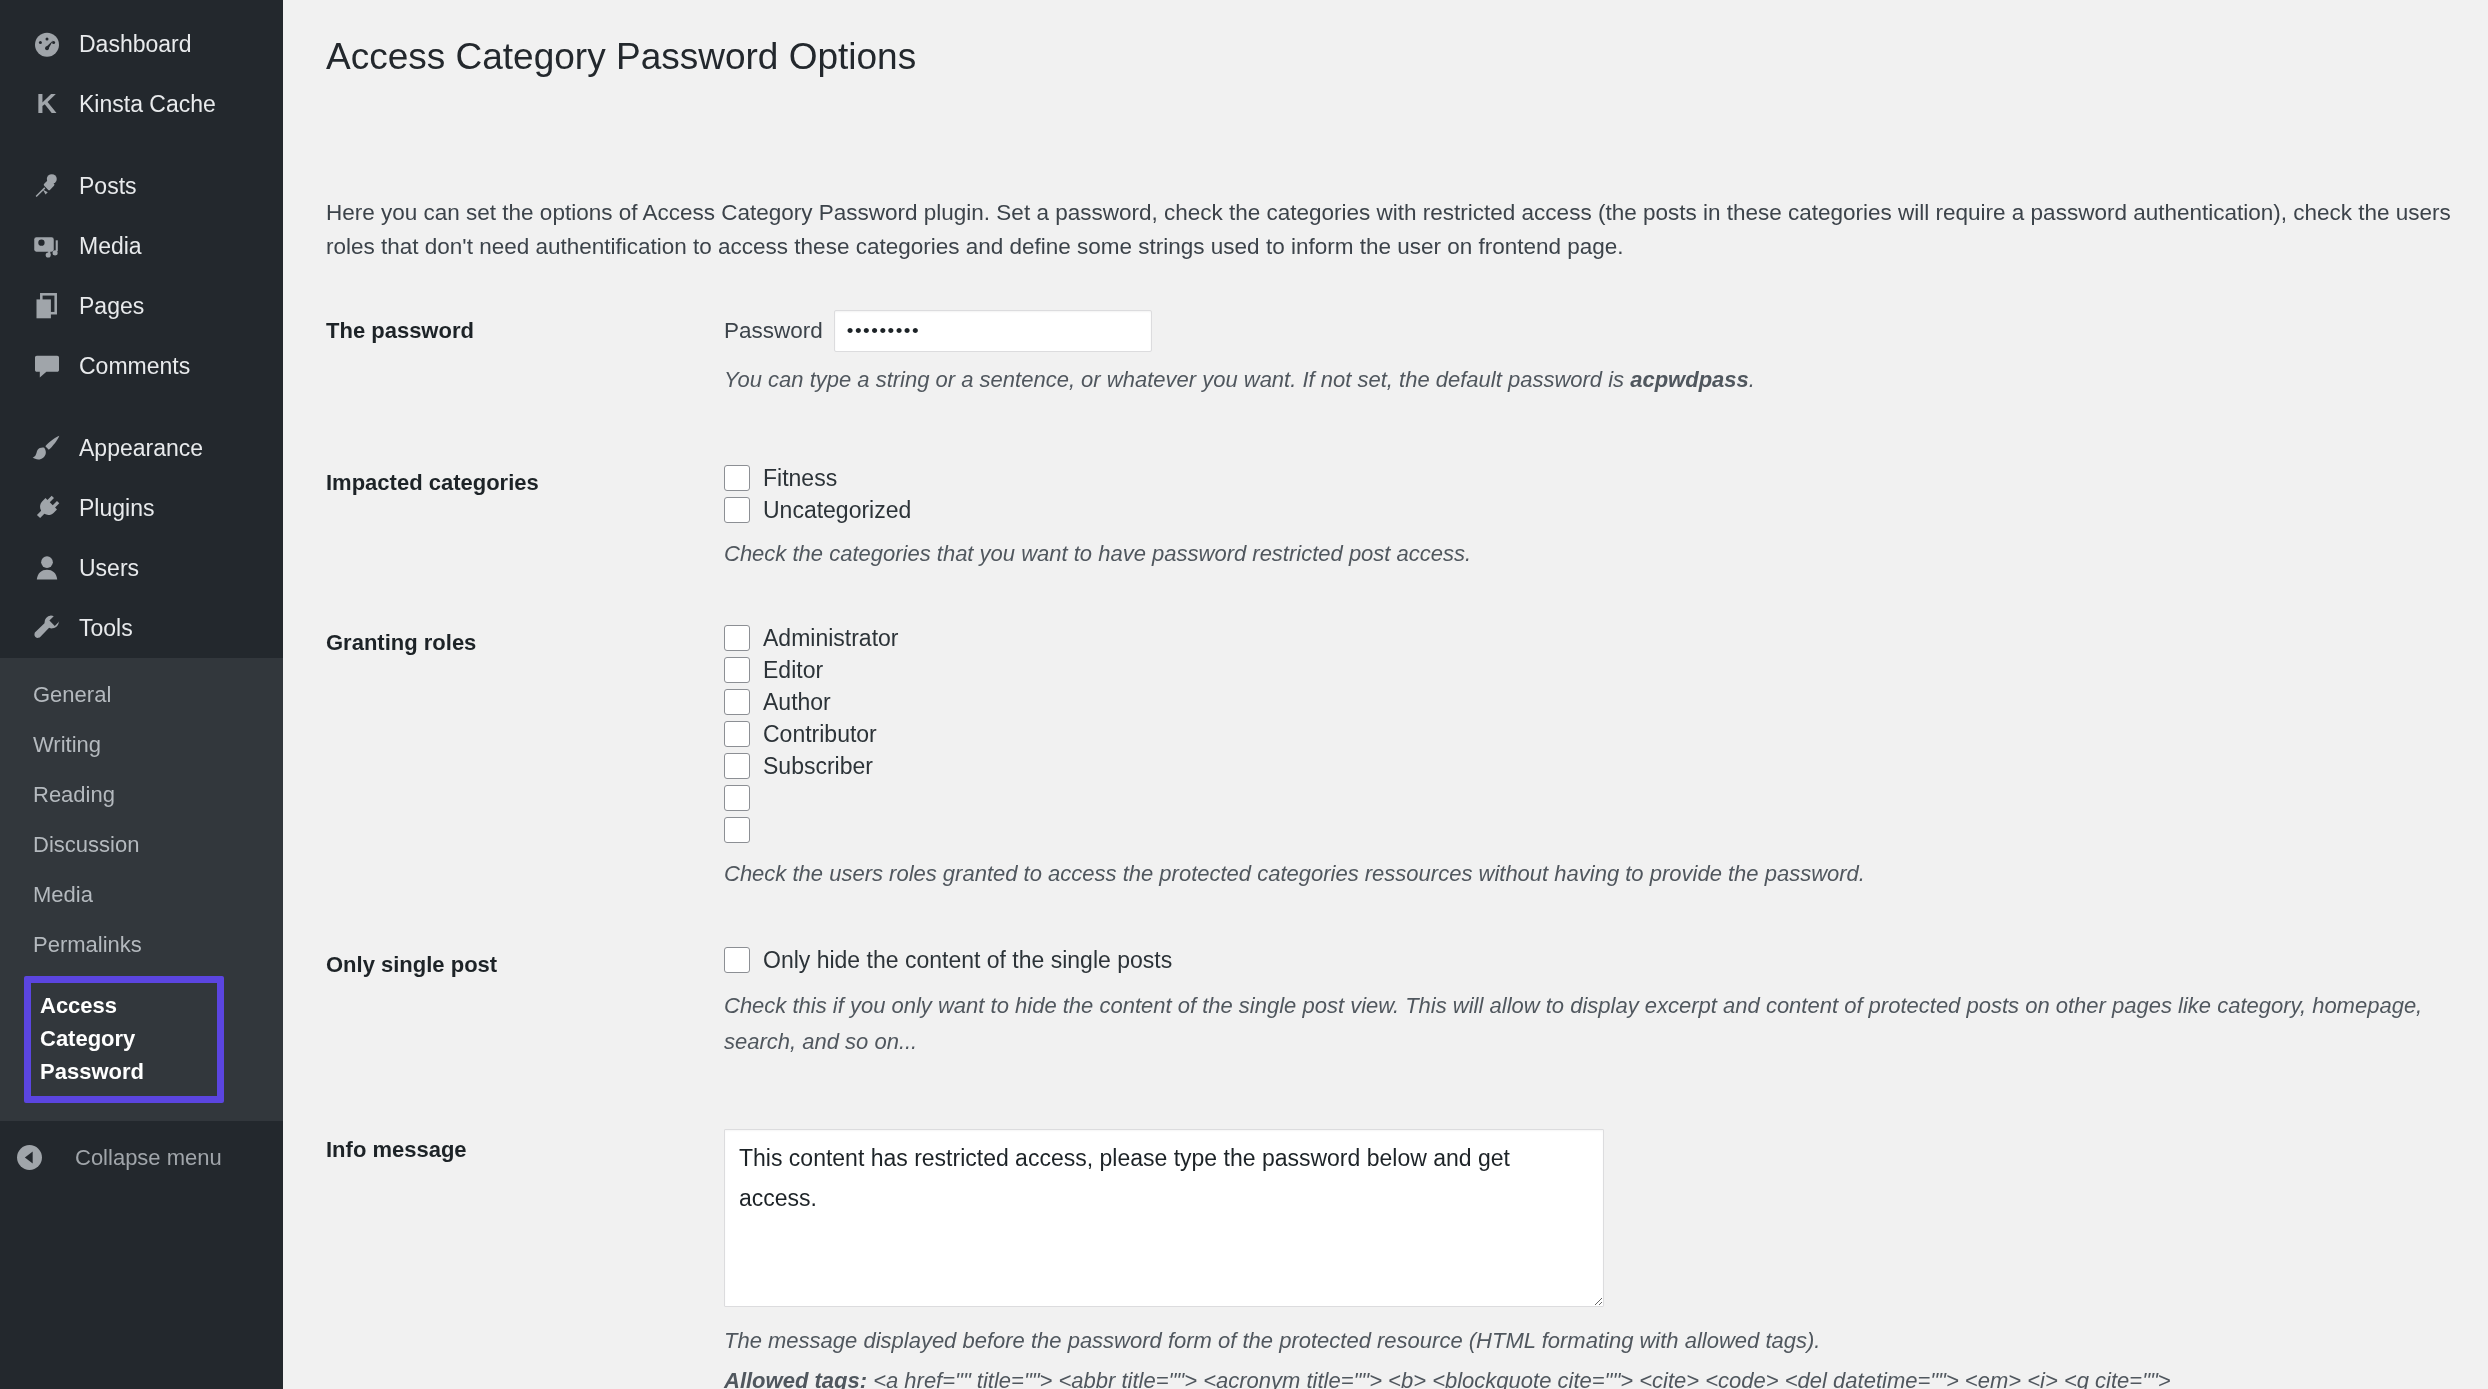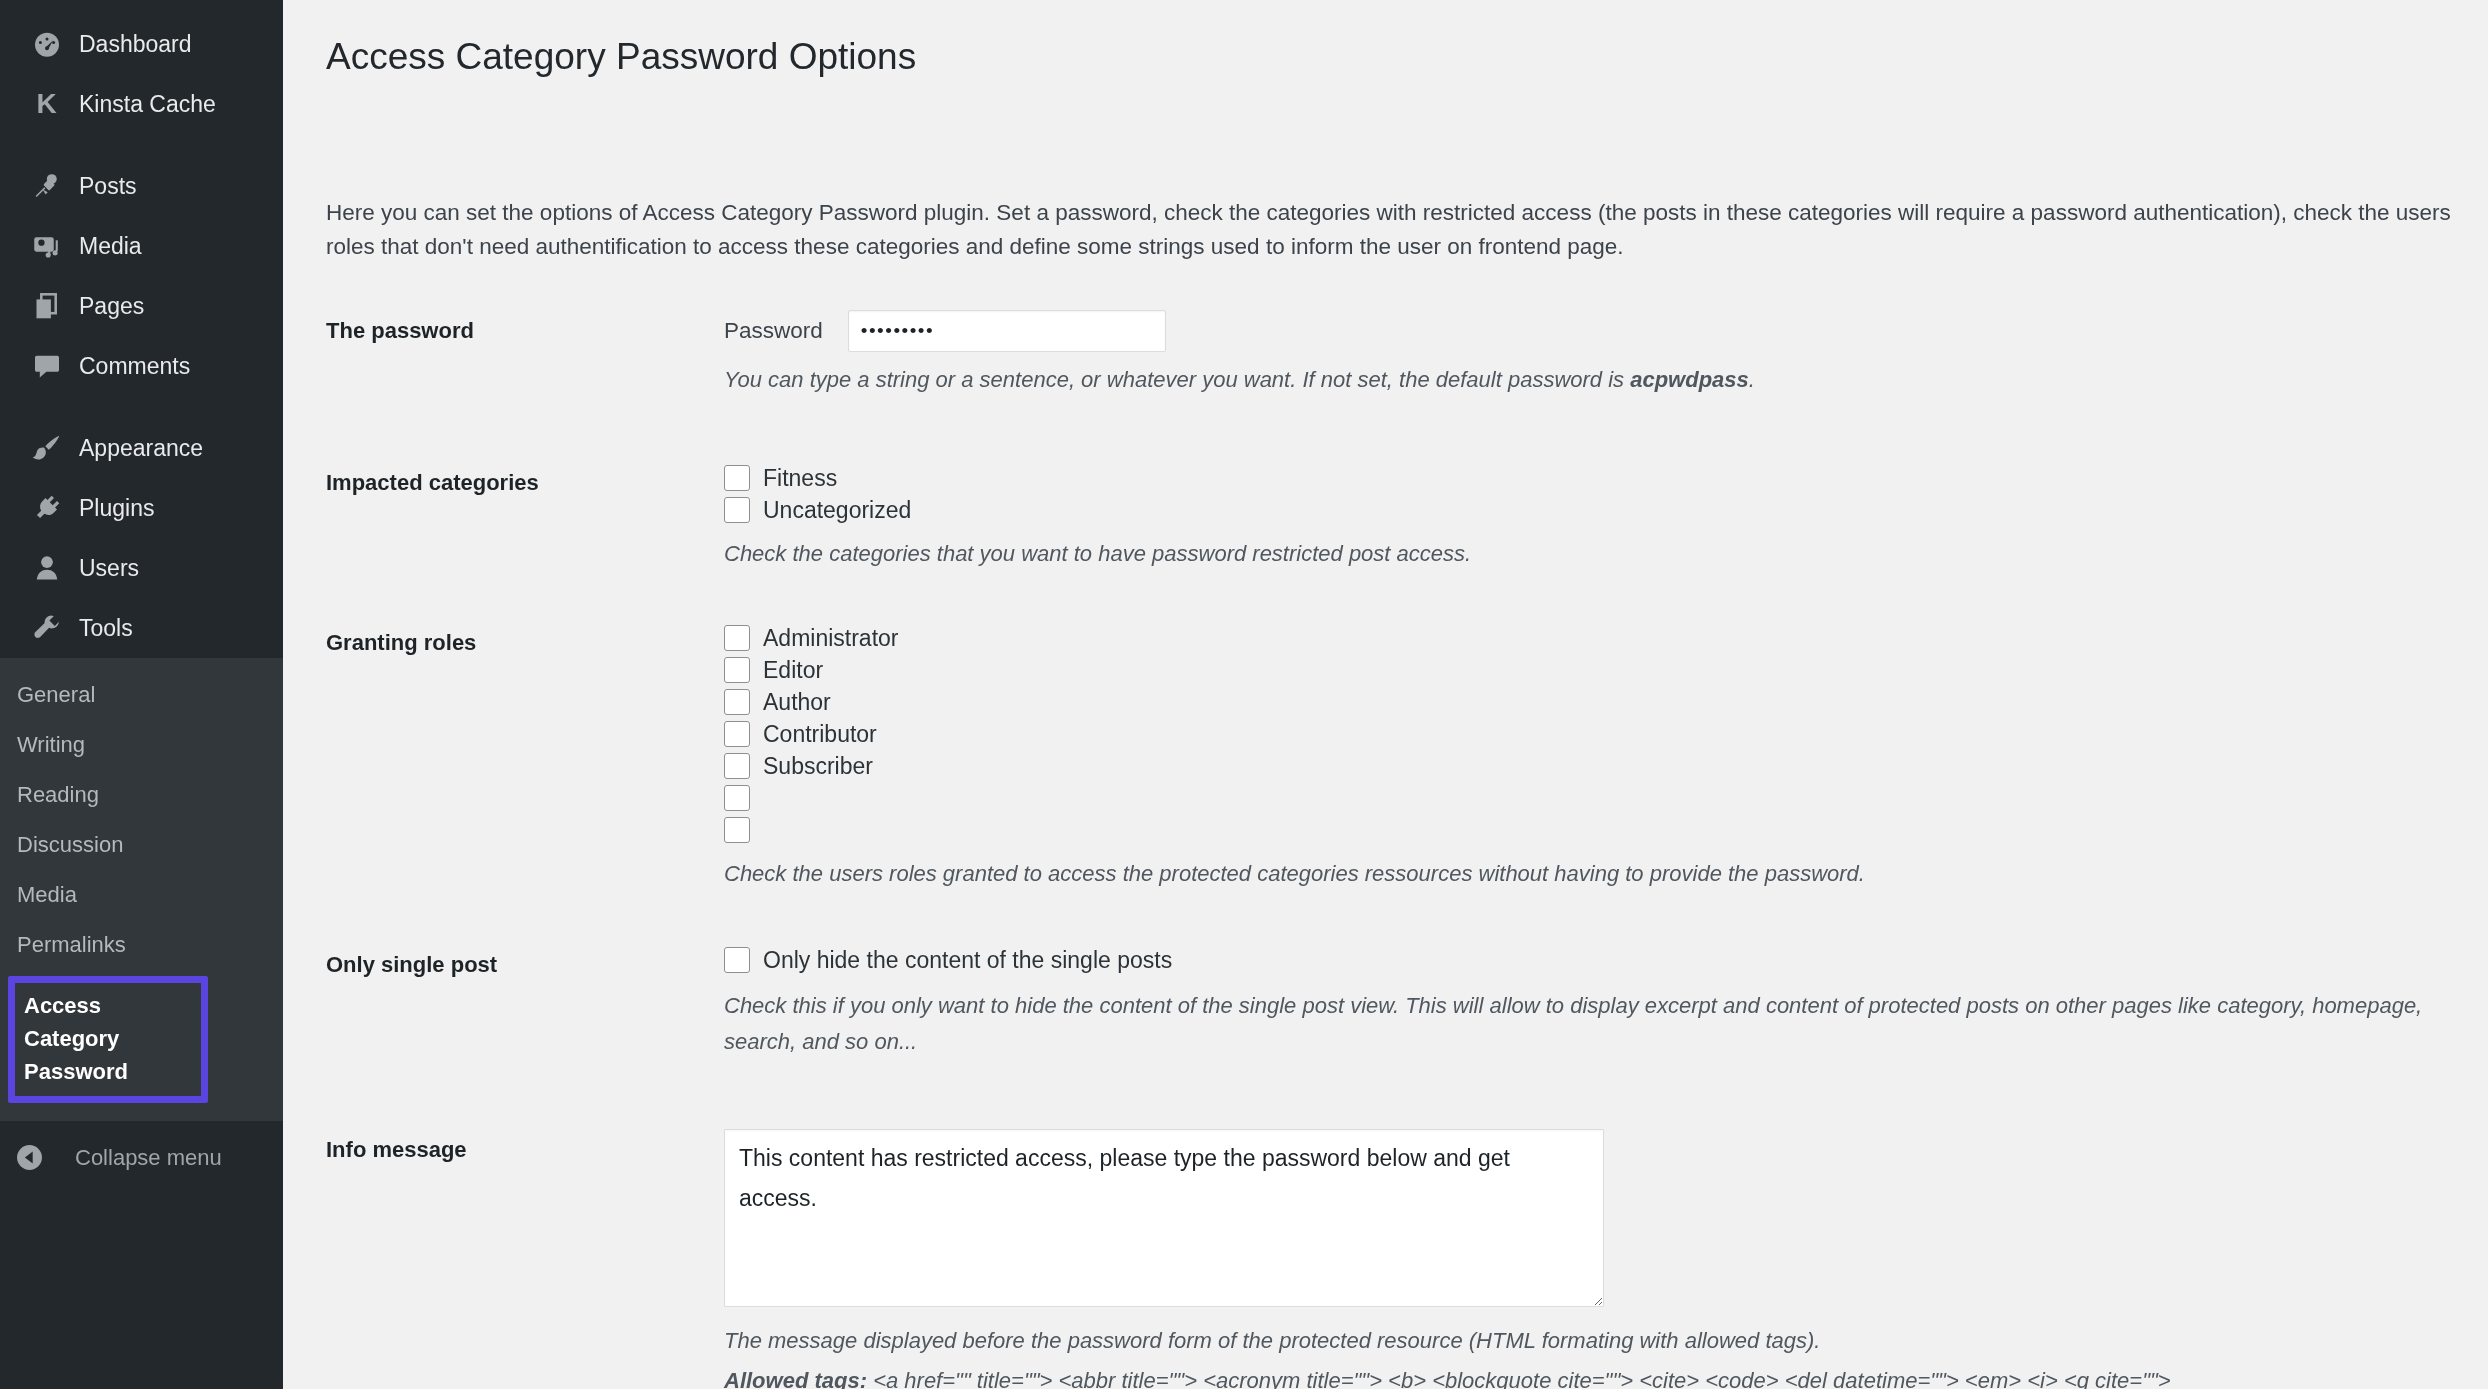--- a/index.html
+++ b/index.html
@@ -26,21 +26,21 @@
   .mi .ico svg { width:30px; height:30px; display:block; }
   .kletter { font-weight:700; font-size:28px; color:#a0a5aa; line-height:1; }
   .sep { height:22px; }
   .mi.active { background:#0a7cb2; color:#fff; }
   .mi.active::after {
     content:""; position:absolute; right:0; top:50%; transform:translateY(-50%);
     width:0; height:0;
     border-top:18px solid transparent; border-bottom:18px solid transparent;
     border-right:18px solid #f1f1f1;
   }
-  .submenu { background:#32373c; padding:12px 0 14px; }
+  .submenu { background:#32373c; padding:12px 16px 14px; }
   .smi {
     font-size:22px; color:#b4b9be; padding:12px 0 12px 17px; line-height:26px; cursor:pointer;
   }
   .smi-active-wrap {
     border:7px solid #5b45e0; border-radius:2px;
     margin:6px 0 4px 8px; width:200px; padding:6px 8px 8px 9px;
   }
   .smi-active {
     font-size:22px; font-weight:700; color:#fff; line-height:33px; cursor:pointer;
   }
@@ -59,21 +59,21 @@
   .intro { margin:116px 0 0; font-size:22.5px; line-height:34px; color:#3c434a; max-width:2150px; }
 
   .form { margin-top:46px; }
   .row { display:grid; grid-template-columns:398px 1fr; }
   .row-label { font-size:22px; font-weight:700; color:#1d2327; padding-top:8px; }
   .row1 { margin-bottom:68px; }
   .row2 { margin-bottom:54px; }
   .row3 { margin-bottom:56px; }
   .row4 { margin-bottom:69px; }
 
-  .pwline { display:flex; align-items:center; gap:25px; font-size:22.5px; color:#3c434a; }
+  .pwline { display:flex; align-items:center; gap:11px; font-size:22.5px; color:#3c434a; }
   input.pw {
     width:318px; height:42px; border:1px solid #dcdcde; border-radius:2px;
     background:#fff; padding:0 12px; font-size:19px; letter-spacing:1.5px;
     color:#1d2327; box-shadow:inset 0 1px 2px rgba(0,0,0,.05);
     font-family:"Liberation Sans", sans-serif; outline:none;
   }
   .note {
     font-style:italic; color:#50575e; font-size:22px; margin-top:14px; line-height:28px;
   }
   .note b { font-weight:700; }

